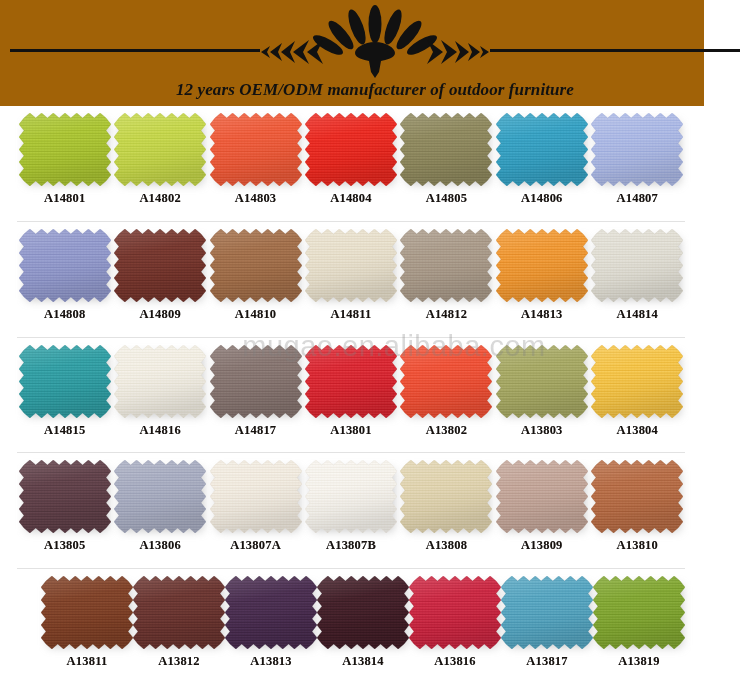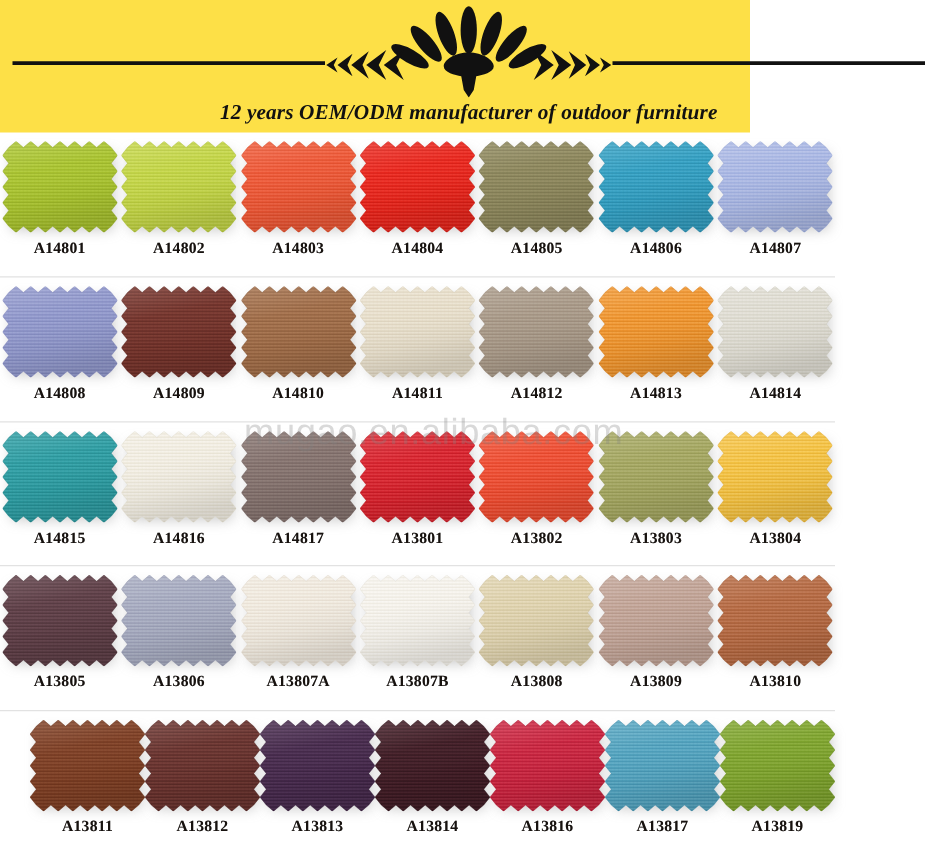--- a/index.html
+++ b/index.html
@@ -19,23 +19,23 @@
     position: relative;
     width: 750px;
     height: 684px;
     background: #ffffff;
     overflow: hidden;
   }
 
   
   .header {
     position: relative;
-    width: 600px;
+    width: 704px;
     height: 106px;
-    background: #fde047;
+    background: #a16207;
   }
   .rule-wrap {
     position: absolute;
     left: 0;
     top: 0;
     width: 750px;
     height: 78px;
   }
   .rule-line {
     position: absolute;
@@ -72,20 +72,21 @@
 
   
   .grid {
     position: absolute;
     left: 0;
     top: 106px;
     width: 668px;
     height: 578px;
     display: flex;
     flex-direction: column;
+    padding-left: 17px;
   }
   .row {
     position: relative;
     flex: 1 1 0;
     display: flex;
     flex-direction: row;
     border-bottom: 1px solid #e2e2e2;
     box-sizing: border-box;
   }
   .row:last-child { border-bottom: none; margin-left: 24px; }
@@ -149,20 +150,21 @@
     width: 694px;
     text-align: center;
     font-family: "Liberation Sans", "DejaVu Sans", sans-serif;
     font-size: 29px;
     font-weight: 400;
     color: rgba(130,130,130,0.30);
     letter-spacing: 0.5px;
     pointer-events: none;
     z-index: 40;
     white-space: nowrap;
+    padding-left: 47px;
   }
 </style>
 </head>
 <body>
 
 <div id="page">
 
   <div class="header">
 
     <div class="rule-wrap">

